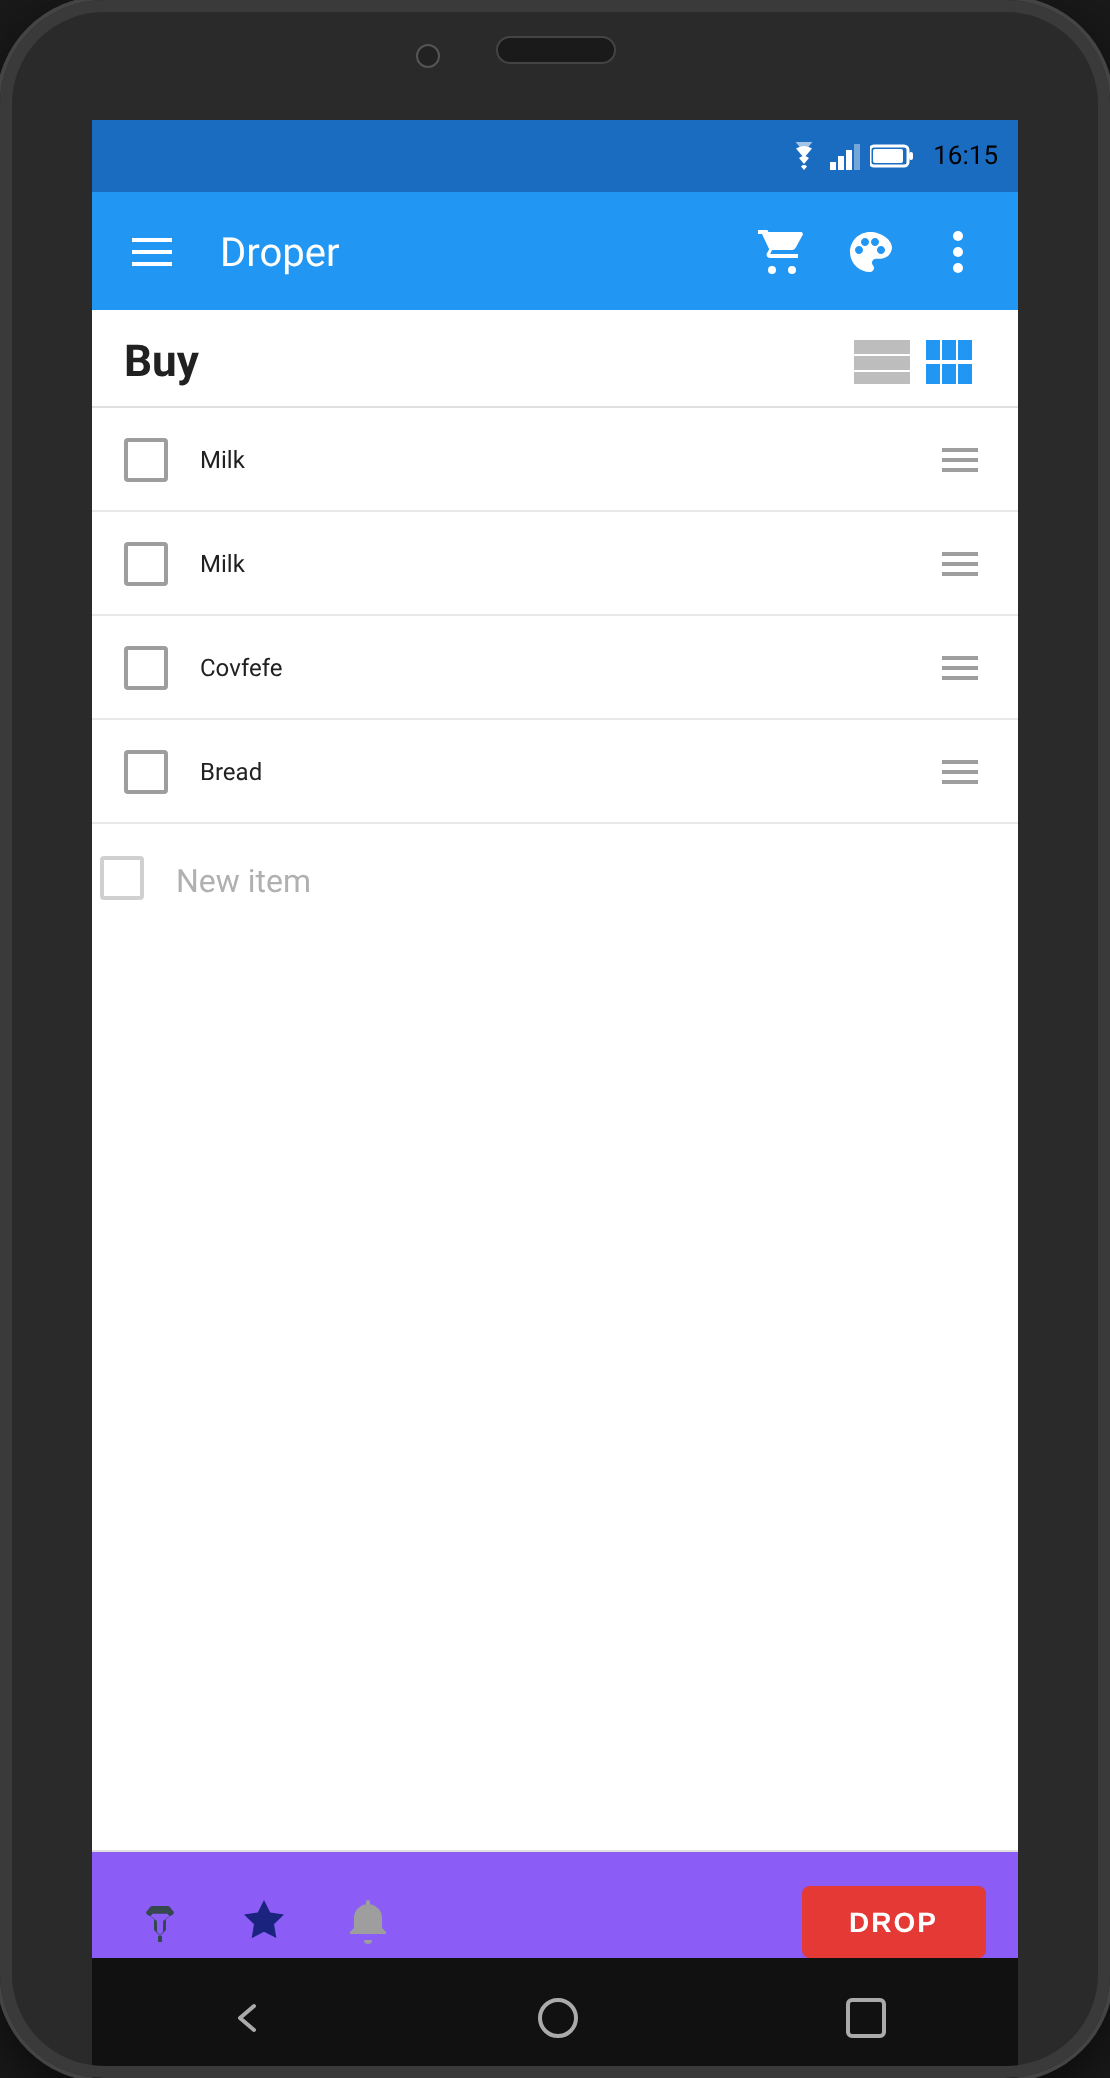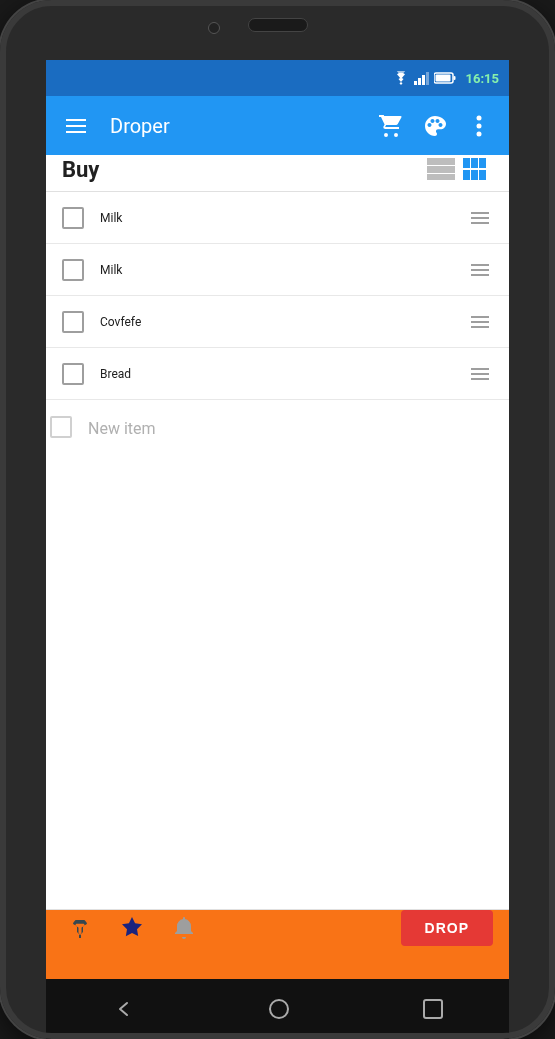--- a/index.html
+++ b/index.html
@@ -78,23 +78,23 @@
       background: #1a6cc1;
       height: 36px;
       display: flex;
       align-items: center;
       justify-content: flex-end;
       padding: 0 10px;
       flex-shrink: 0;
     }
 
     .status-time {
-      color: #86efac;
+      color: #000000;
       font-size: 13px;
-      font-weight: 700;
+      font-weight: 400;
       margin-left: 6px;
     }
 
     .status-icons {
       display: flex;
       align-items: center;
       gap: 4px;
     }
 
     
@@ -154,21 +154,21 @@
       background: white;
       display: flex;
       flex-direction: column;
       overflow: hidden;
     }
 
     
     .list-header {
       display: flex;
       align-items: center;
-      padding: 0 16px 8px 16px;
+      padding: 12px 16px 8px 16px;
       border-bottom: 1px solid #e0e0e0;
     }
 
     .list-title {
       font-size: 22px;
       font-weight: 700;
       color: #212121;
       flex: 1;
     }
 
@@ -251,25 +251,25 @@
     }
 
     .new-item-placeholder {
       font-size: 16px;
       color: #b0b0b0;
       flex: 1;
     }
 
     
     .bottom-toolbar {
-      height: 70px;
-      background: #f97316;
+      height: 54px;
+      background: #8b5cf6;
       border-top: 1px solid #e0e0e0;
       display: flex;
-      align-items: flex-start;
+      align-items: flex-end;
       padding: 0 16px;
       flex-shrink: 0;
     }
 
     .toolbar-actions {
       display: flex;
       align-items: center;
       gap: 16px;
       flex: 1;
     }

